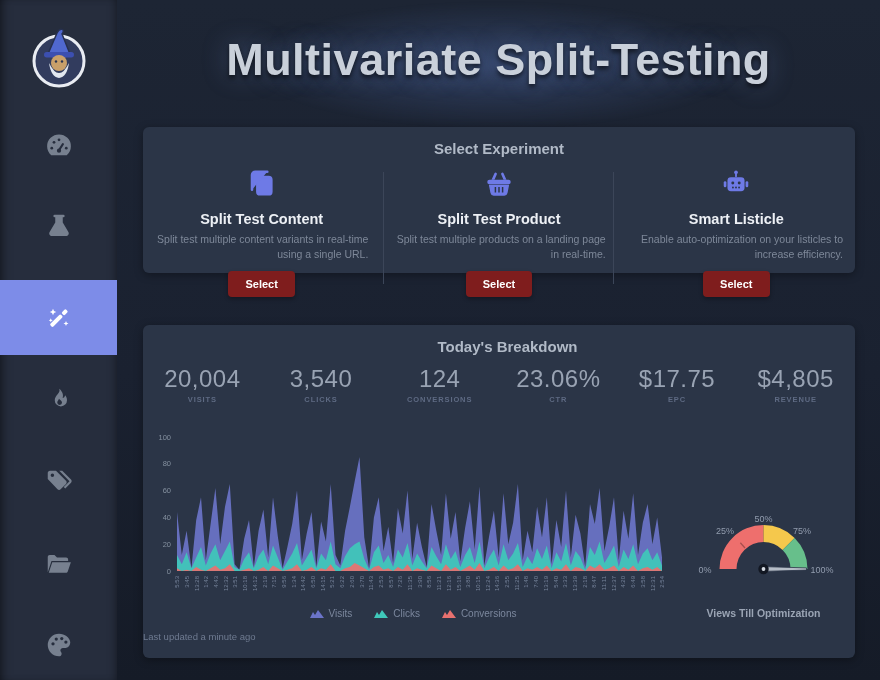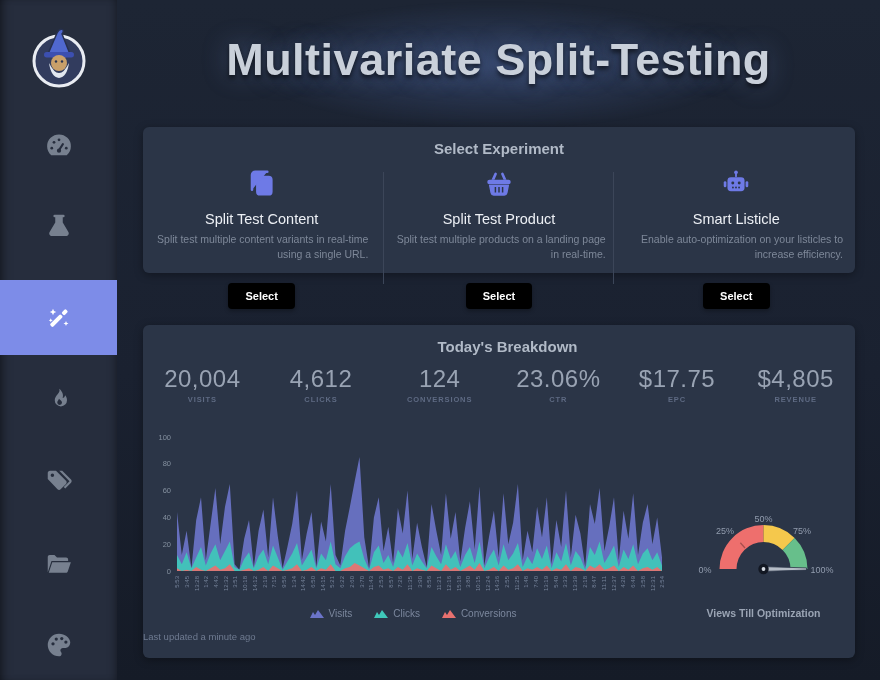--- a/index.html
+++ b/index.html
@@ -31,24 +31,24 @@
   .card { position:absolute; left:26px; width:712px; background:#2b3547;
           border-radius:6px; box-shadow:0 2px 8px rgba(0,0,0,.35); }
   .card-title { padding-top:13px; text-align:center; font-size:15px; font-weight:bold; color:#b1bac7; }
 
   
   #card-experiments { top:127px; height:146px; }
   .exp-cols { position:absolute; left:0; top:40px; width:712px; height:125px; display:flex; }
   .exp-col { position:relative; flex:1; text-align:center; padding:0 12px; }
   .exp-divider { position:absolute; top:5px; width:1px; height:112px; background:#3c4659; }
   .exp-col .opt-icon svg { width:32px; height:32px; fill:#6e7ae6; }
-  .opt-title { font-size:14.5px; font-weight:normal; color:#edf0f5; margin:8px 0 5px; }
+  .opt-title { font-size:14.5px; font-weight:bold; color:#edf0f5; margin:8px 0 5px; }
   .opt-desc { font-size:10.5px; line-height:1.45; color:#7e8899; margin:0 auto; max-width:218px;text-align:right; }
   .opt-desc.wide { max-width:250px; }
-  .select-btn { margin-top:21px; background:#000000; color:#fff; border:none; border-radius:4px;
+  .select-btn { margin-top:9px; background:#7f1d1d; color:#fff; border:none; border-radius:4px;
                 padding:7px 17px; font-size:11px; font-weight:bold; font-family:inherit; cursor:pointer;
                 box-shadow:0 2px 4px rgba(0,0,0,.3); }
 
   
   #card-breakdown { top:325px; height:333px;padding-left:17px; }
   .stats-row { position:absolute; left:0; top:40px; width:712px; display:flex; }
   .stat { flex:1; text-align:center; }
   .stat-value { font-size:24px; font-weight:400; color:#99a3b3; letter-spacing:.5px; }
   .stat-label { font-size:7.5px; font-weight:bold; color:#5e6a83; letter-spacing:.9px; margin-top:2px; }
 
@@ -202,21 +202,21 @@
 
     <div class="card" id="card-breakdown">
       <div class="card-title">Today's Breakdown</div>
 
       <div class="stats-row">
         <div class="stat">
           <div class="stat-value">20,004</div>
           <div class="stat-label">VISITS</div>
         </div>
         <div class="stat">
-          <div class="stat-value">4,612</div>
+          <div class="stat-value">3,540</div>
           <div class="stat-label">CLICKS</div>
         </div>
         <div class="stat">
           <div class="stat-value">124</div>
           <div class="stat-label">CONVERSIONS</div>
         </div>
         <div class="stat">
           <div class="stat-value">23.06%</div>
           <div class="stat-label">CTR</div>
         </div>

